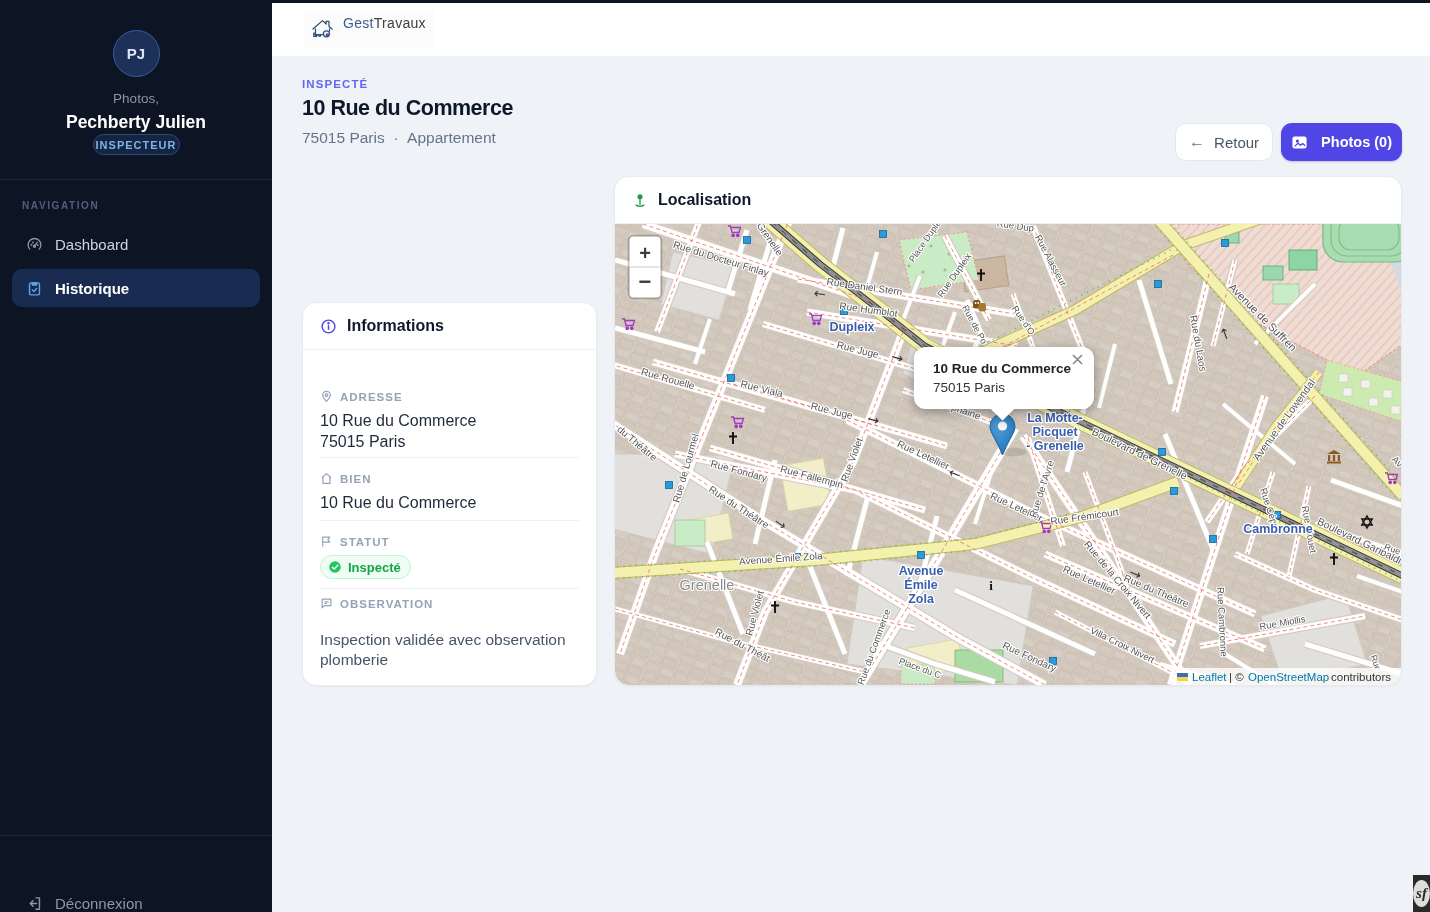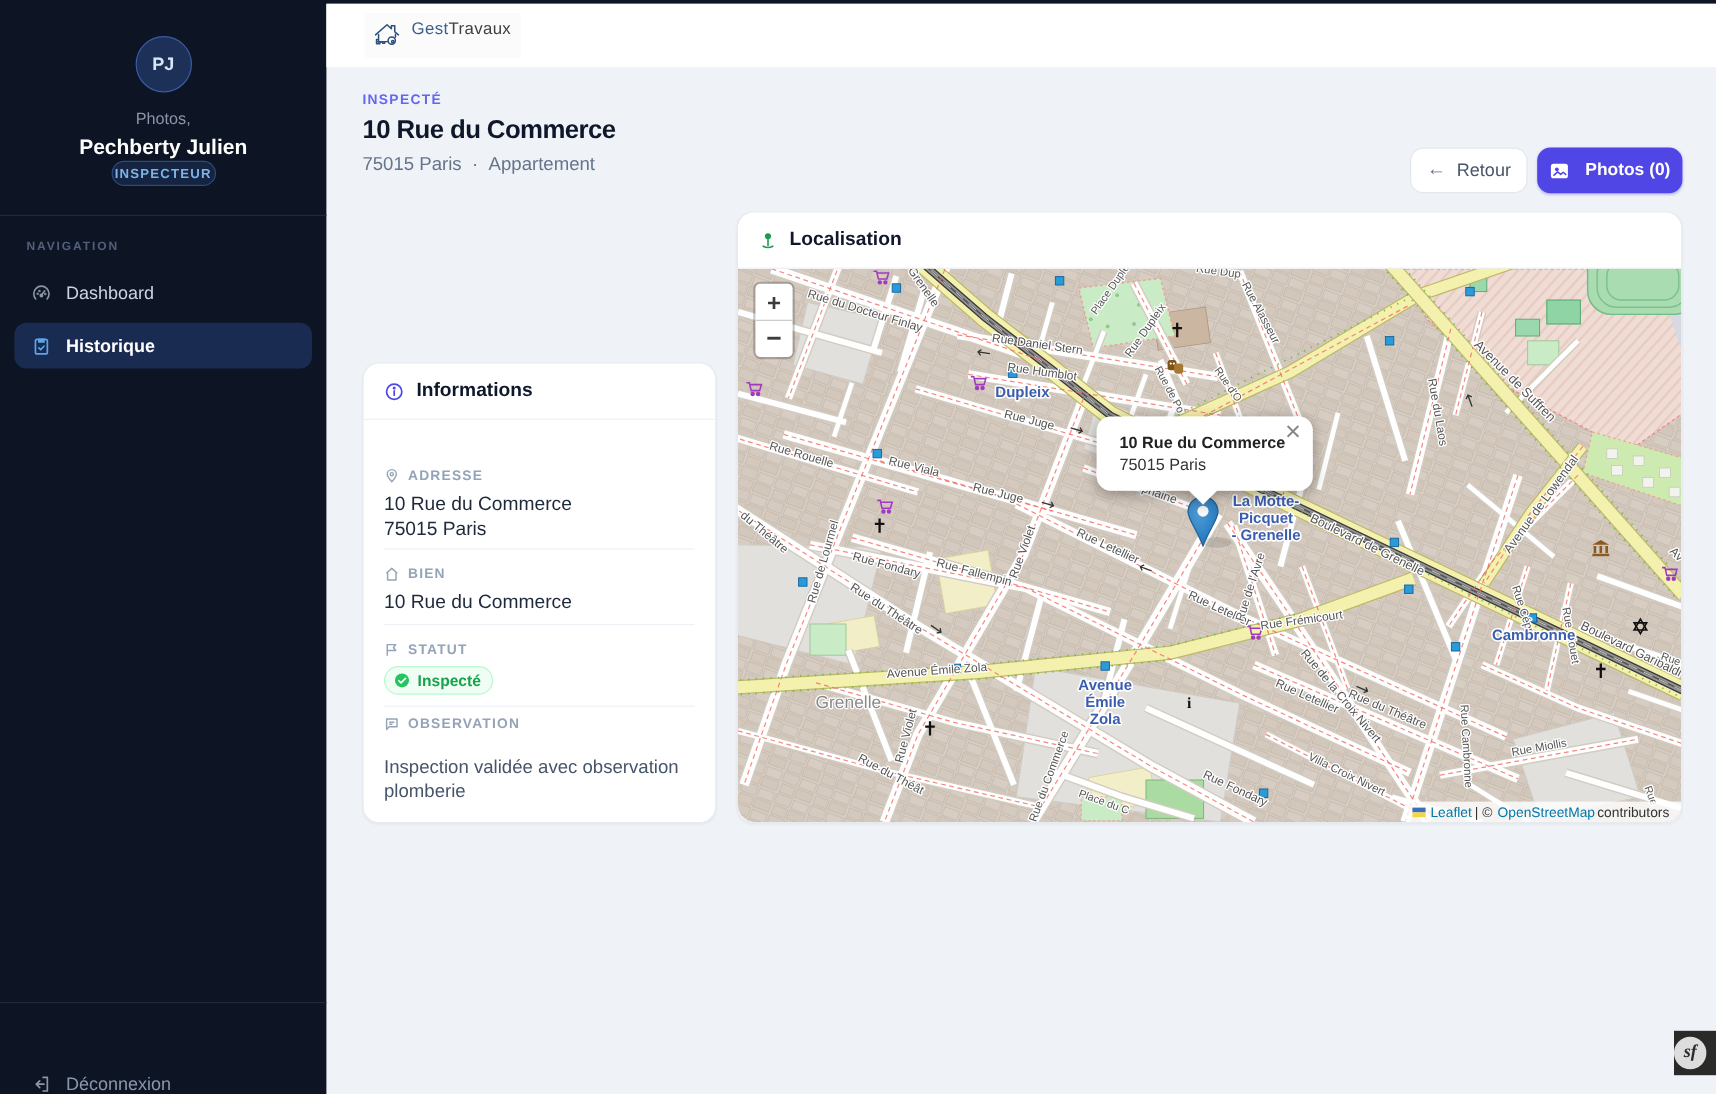--- a/index.html
+++ b/index.html
@@ -50,21 +50,21 @@
 .ilabel.first{margin-top:40px}
 .ilabel svg{margin-right:7px}
 .ival{color:#1e293b;font-size:16px;margin-top:7px;line-height:21px}
 .idiv{border-top:1px solid #eef1f5;margin-top:6px}
 .obs{color:#475569;font-size:15.5px;margin-top:20px;line-height:20px}
 .badge-ok{display:inline-flex;align-items:center;margin-top:7px;height:24px;border-radius:12px;
  background:#f0fdf4;border:1px solid #bbf7d0;color:#16a34a;font-size:13px;font-weight:bold;padding:0 9px 0 7px}
 .badge-ok svg{margin-right:6px}
 .mapcard{width:788px;overflow:hidden}
 .mapwrap{border-radius:0 0 14px 14px;overflow:hidden;line-height:0}
-.sfbadge{position:absolute;right:0;bottom:16px;width:35px;height:37px;background:#2a2a28;z-index:60;
+.sfbadge{position:absolute;right:0;bottom:0;width:17px;height:37px;background:#2a2a28;z-index:60;
  display:flex;align-items:center;}
 .sfcircle{width:27px;height:27px;border-radius:50%;background:#ddd;color:#2a2a28;
  font-family:"Liberation Serif",serif;font-style:italic;font-weight:bold;font-size:15px;
  display:flex;align-items:center;justify-content:center}
 </style></head>
 <body>
 <div class="topbar"></div>
 <div class="app">
  <aside class="side">
   <div class="avatar">PJ</div>

